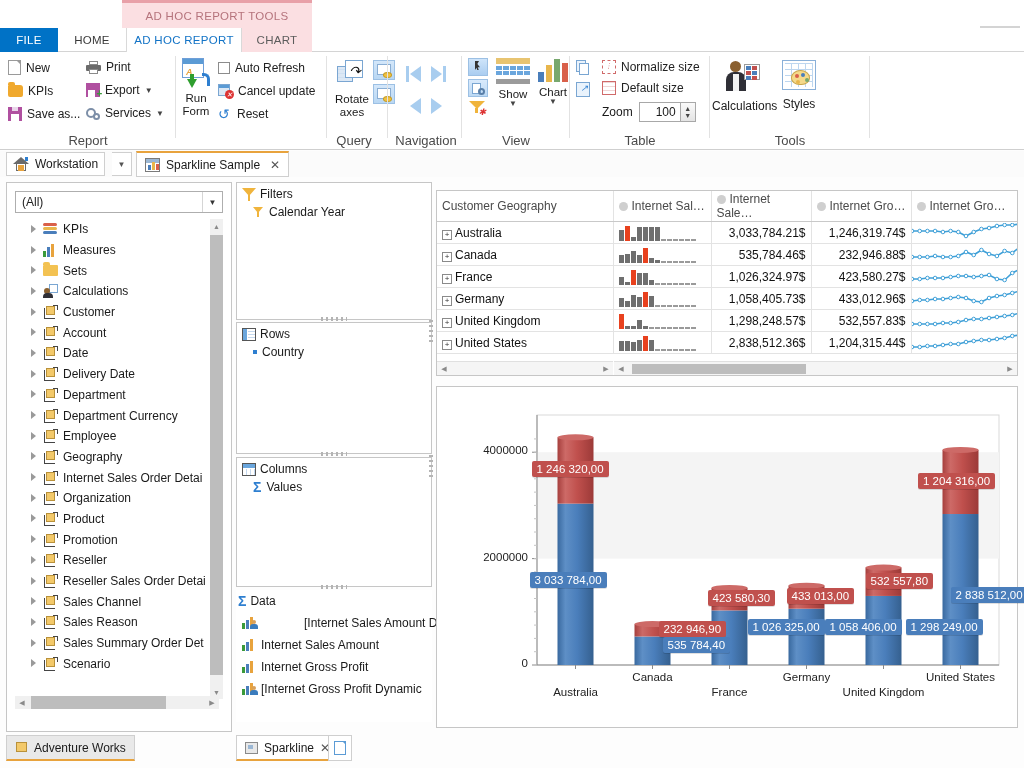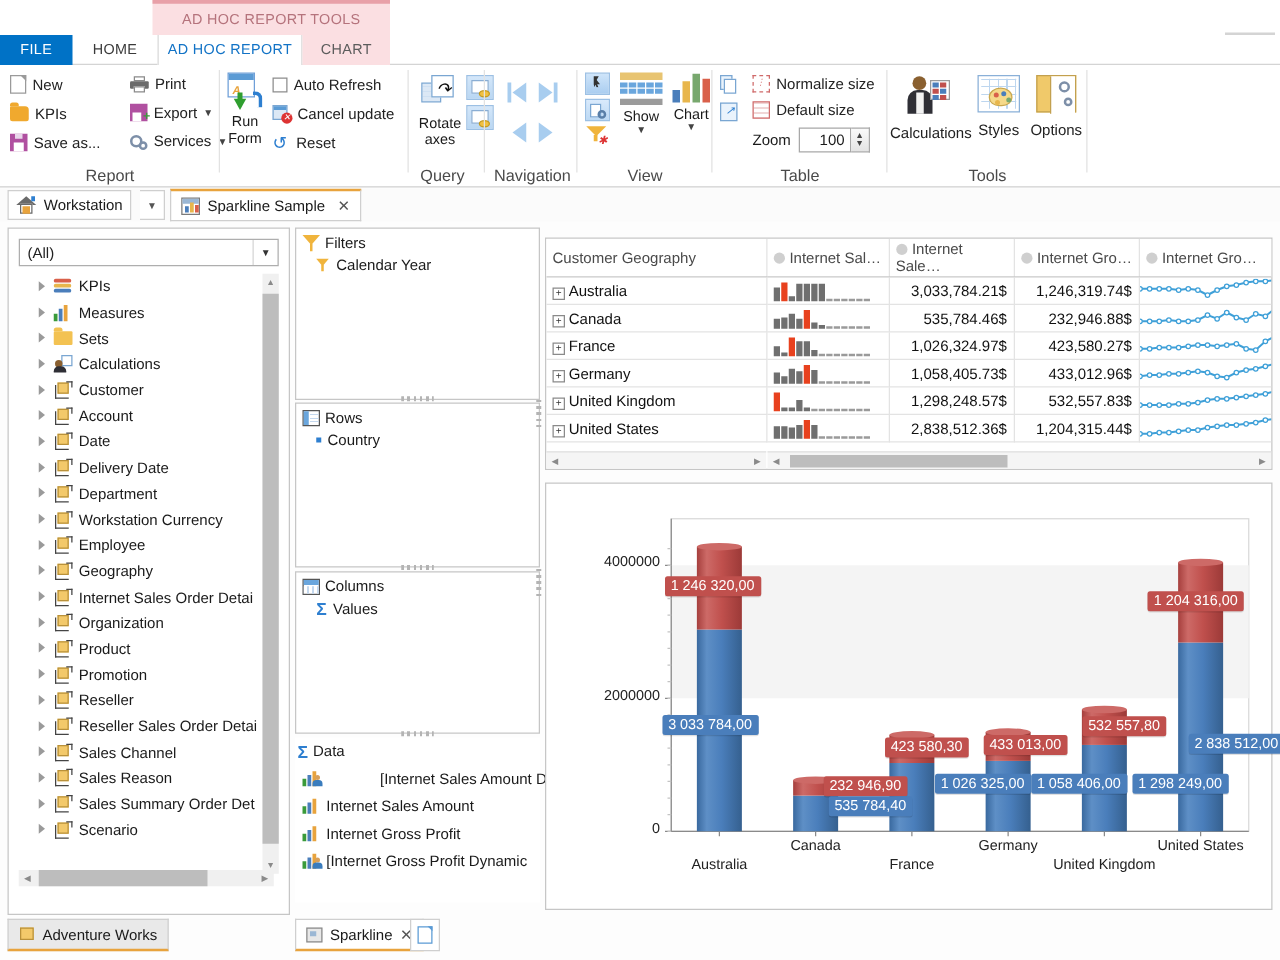--- a/index.html
+++ b/index.html
@@ -70,21 +70,21 @@
   .cmd { display:flex; align-items:center; gap:5px; font-size:12px; color:#222; cursor:default; }
   .cmd .lbl { white-space:nowrap; }
 
   
   .ic { position:relative; flex:0 0 auto; display:inline-block; }
   .ic16 { width:16px; height:16px; }
 
   
   .g-report { left:0; width:176px; }
   .rcol-a { position:absolute; left:8px; top:8px; display:flex; flex-direction:column; gap:9px; }
-  .rcol-b { position:absolute; left:104px; top:8px; display:flex; flex-direction:column; gap:9px; }
+  .rcol-b { position:absolute; left:86px; top:8px; display:flex; flex-direction:column; gap:9px; }
 
   .icon-newdoc { width:13px; height:15px; border:1px solid #9a9a9a; background:#fff; position:relative; }
   .icon-newdoc:after { content:""; position:absolute; right:-1px; top:-1px; border-width:0 5px 5px 0; border-style:solid; border-color:transparent #9a9a9a transparent transparent; }
   .icon-folder { width:15px; height:12px; background:#f0a92e; border-radius:1px 3px 2px 2px; position:relative; }
   .icon-folder:before { content:""; position:absolute; left:0; top:-3px; width:7px; height:3px; background:#f0a92e; border-radius:2px 2px 0 0; }
   .icon-save { width:14px; height:14px; background:#b050a0; position:relative; }
   .icon-save:after { content:""; position:absolute; left:3px; top:7px; width:8px; height:7px; background:#fff; }
   .icon-save:before { content:""; position:absolute; left:4px; top:0; width:6px; height:4px; background:#e9d6ea; }
   .icon-print { width:15px; height:13px; position:relative; }
   .icon-print .pbody { position:absolute; left:0; top:4px; width:15px; height:6px; background:#6b6b6b; border-radius:1px; }
@@ -561,26 +561,20 @@
           <i class="grid"></i>
           <i class="pal">
             <s style="left:3px;top:3px;background:#d9604a"></s>
               <s style="left:9px;top:2px;background:#4a7ebb"></s>
             <s style="left:13px;top:7px;background:#78a86e"></s>
               <s style="left:4px;top:9px;background:#e8b64c"></s>
           </i>
         </span>
         <div>Styles</div>
       </div>
-      <div class="tool" style="left:104px;">
-        <span class="ic icon-options big" style="display:inline-block">
-          <i class="pg"></i><i class="cog1"></i><i class="cog2"></i>
-        </span>
-        <div>Options</div>
-      </div>
       <div class="glabel">Tools</div>
       <div class="gsep"></div>
     </div>
   </div>
 
   <div class="doctabs">
     <div class="wstab">
       <span class="ic icon-home">
           <i class="roof"></i>
           <i class="chim"></i>
@@ -691,21 +685,21 @@
           <span>Department</span>
         </div>
         <div class="tnode">
           <span class="exp"></span>
           <span class="ic icon-cube">
             <i class="cb2"></i>
             <i class="ax"></i>
             <i class="ay"></i>
             <i class="dg"></i>
           </span>
-          <span>Workstation Currency</span>
+          <span>Department Currency</span>
         </div>
         <div class="tnode">
           <span class="exp"></span>
           <span class="ic icon-cube">
             <i class="cb2"></i>
             <i class="ax"></i>
             <i class="ay"></i>
             <i class="dg"></i>
           </span>
           <span>Employee</span>

